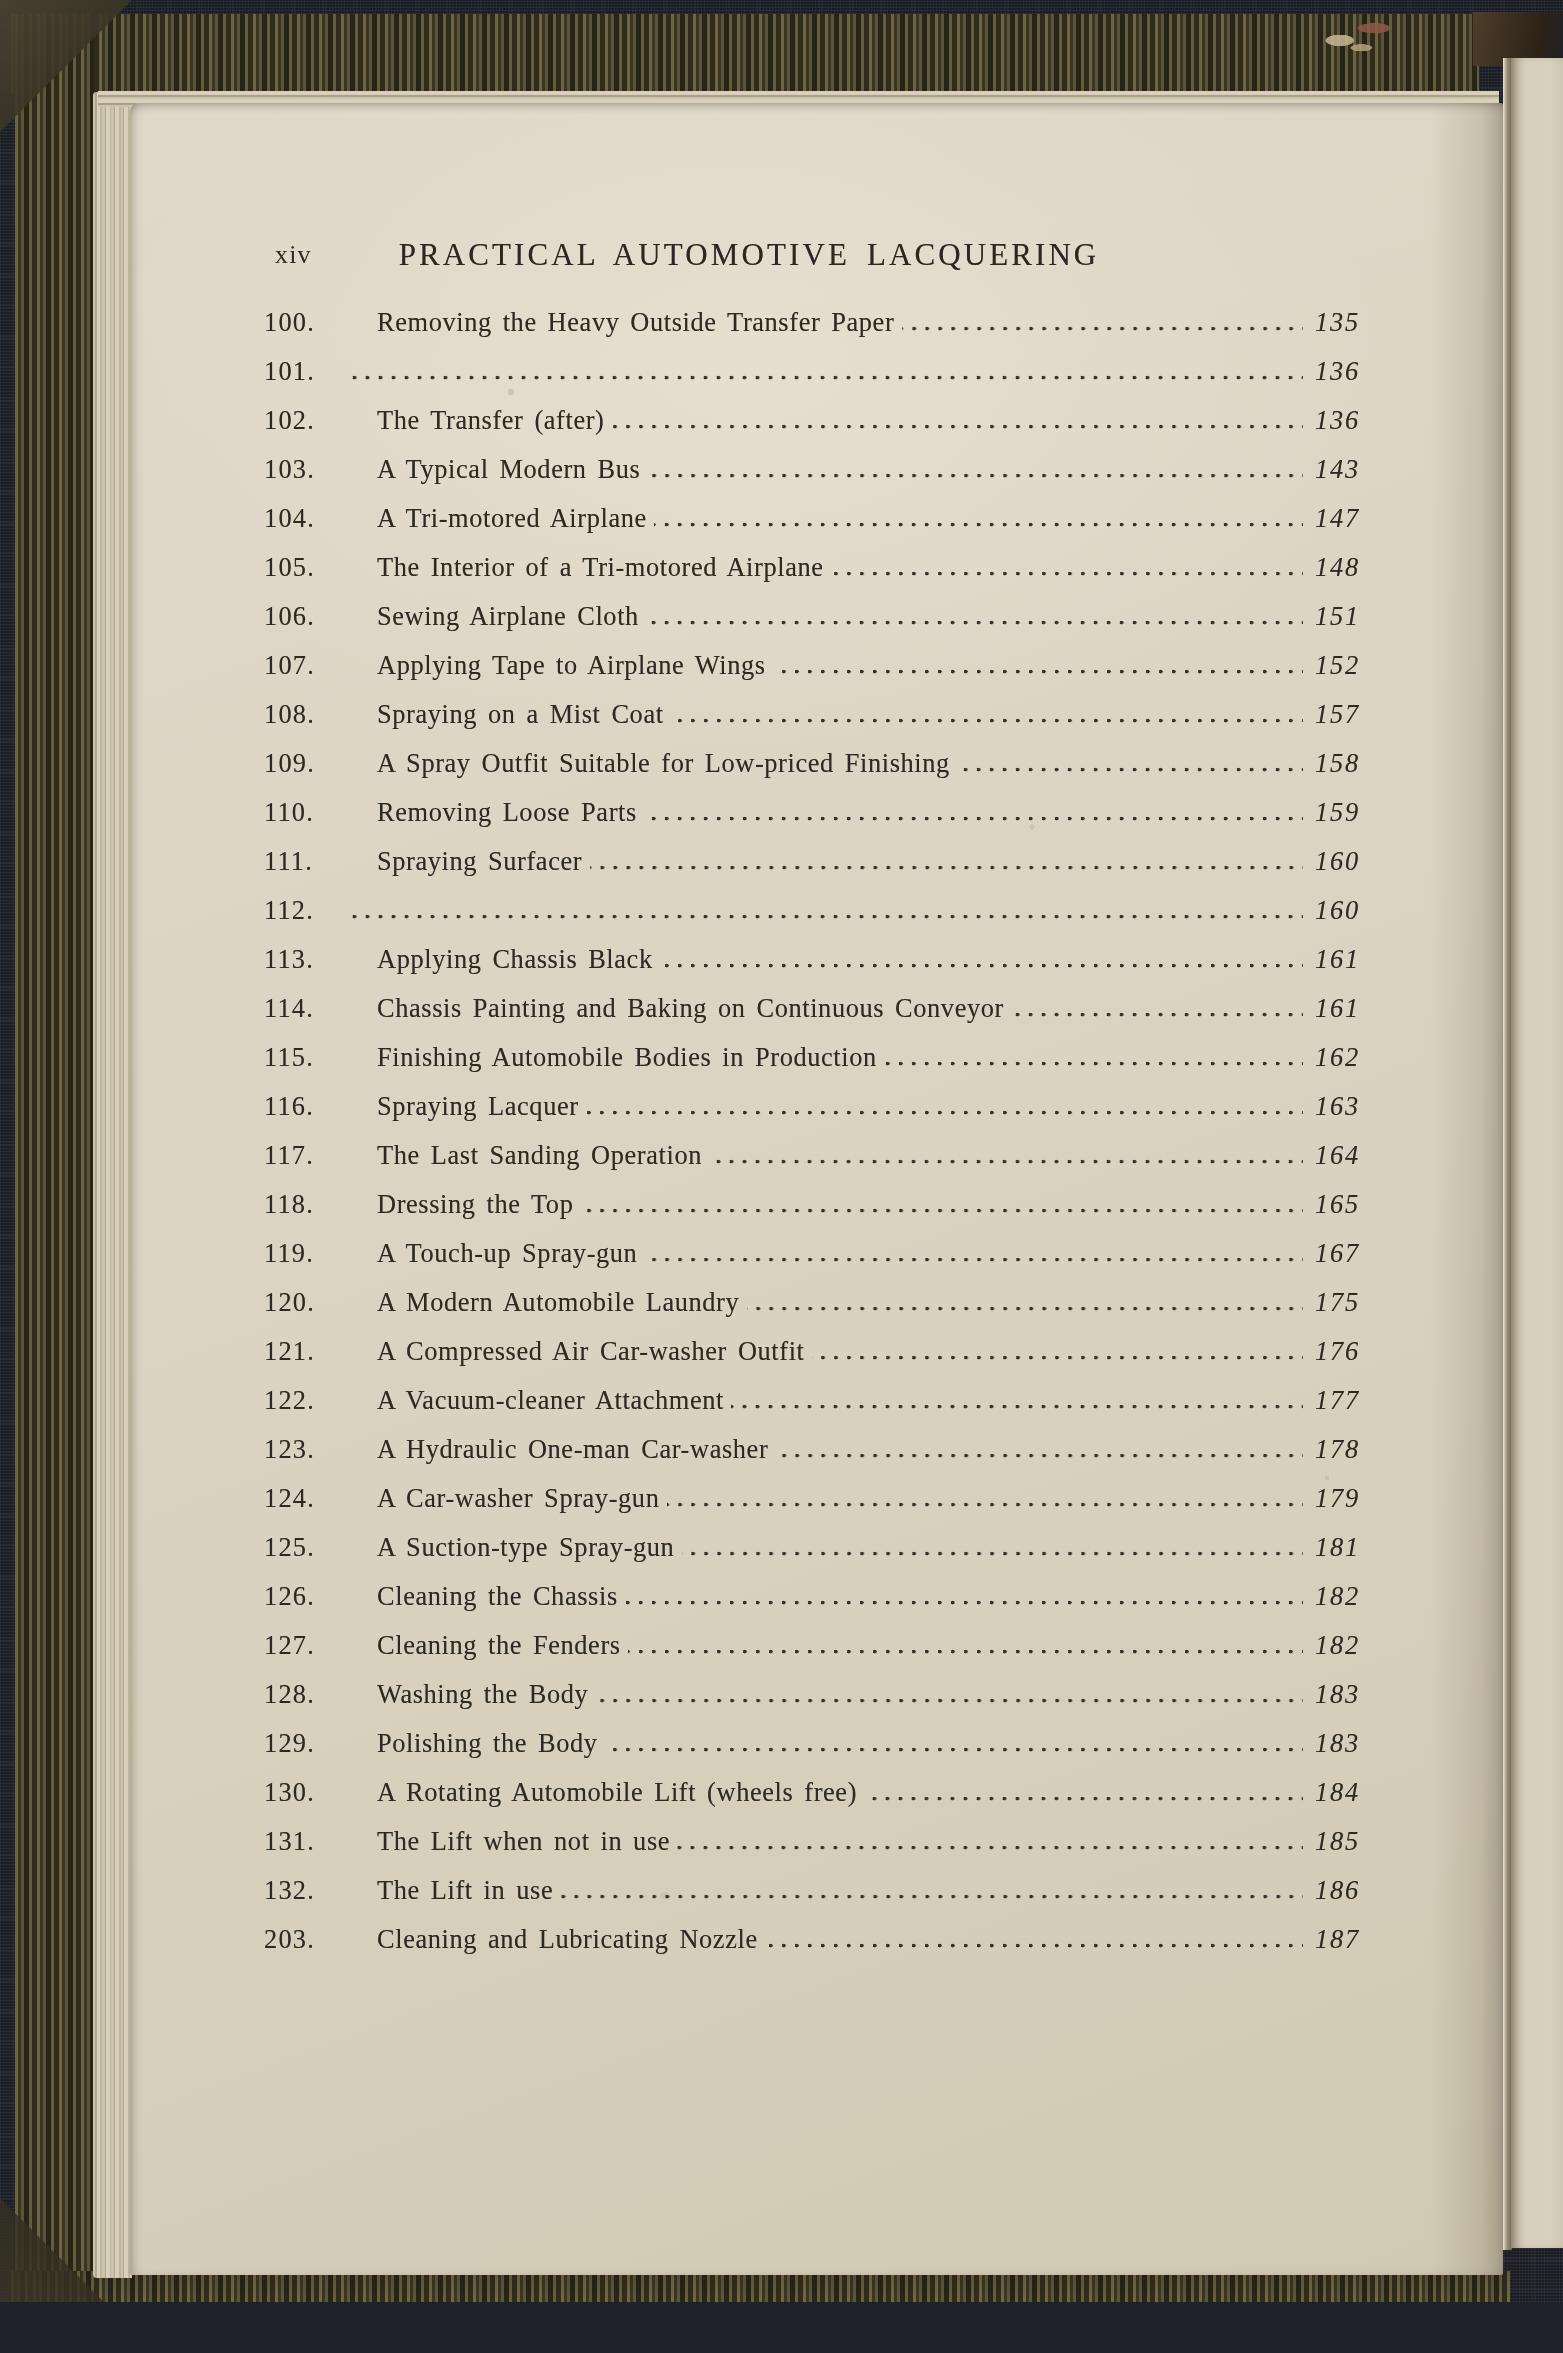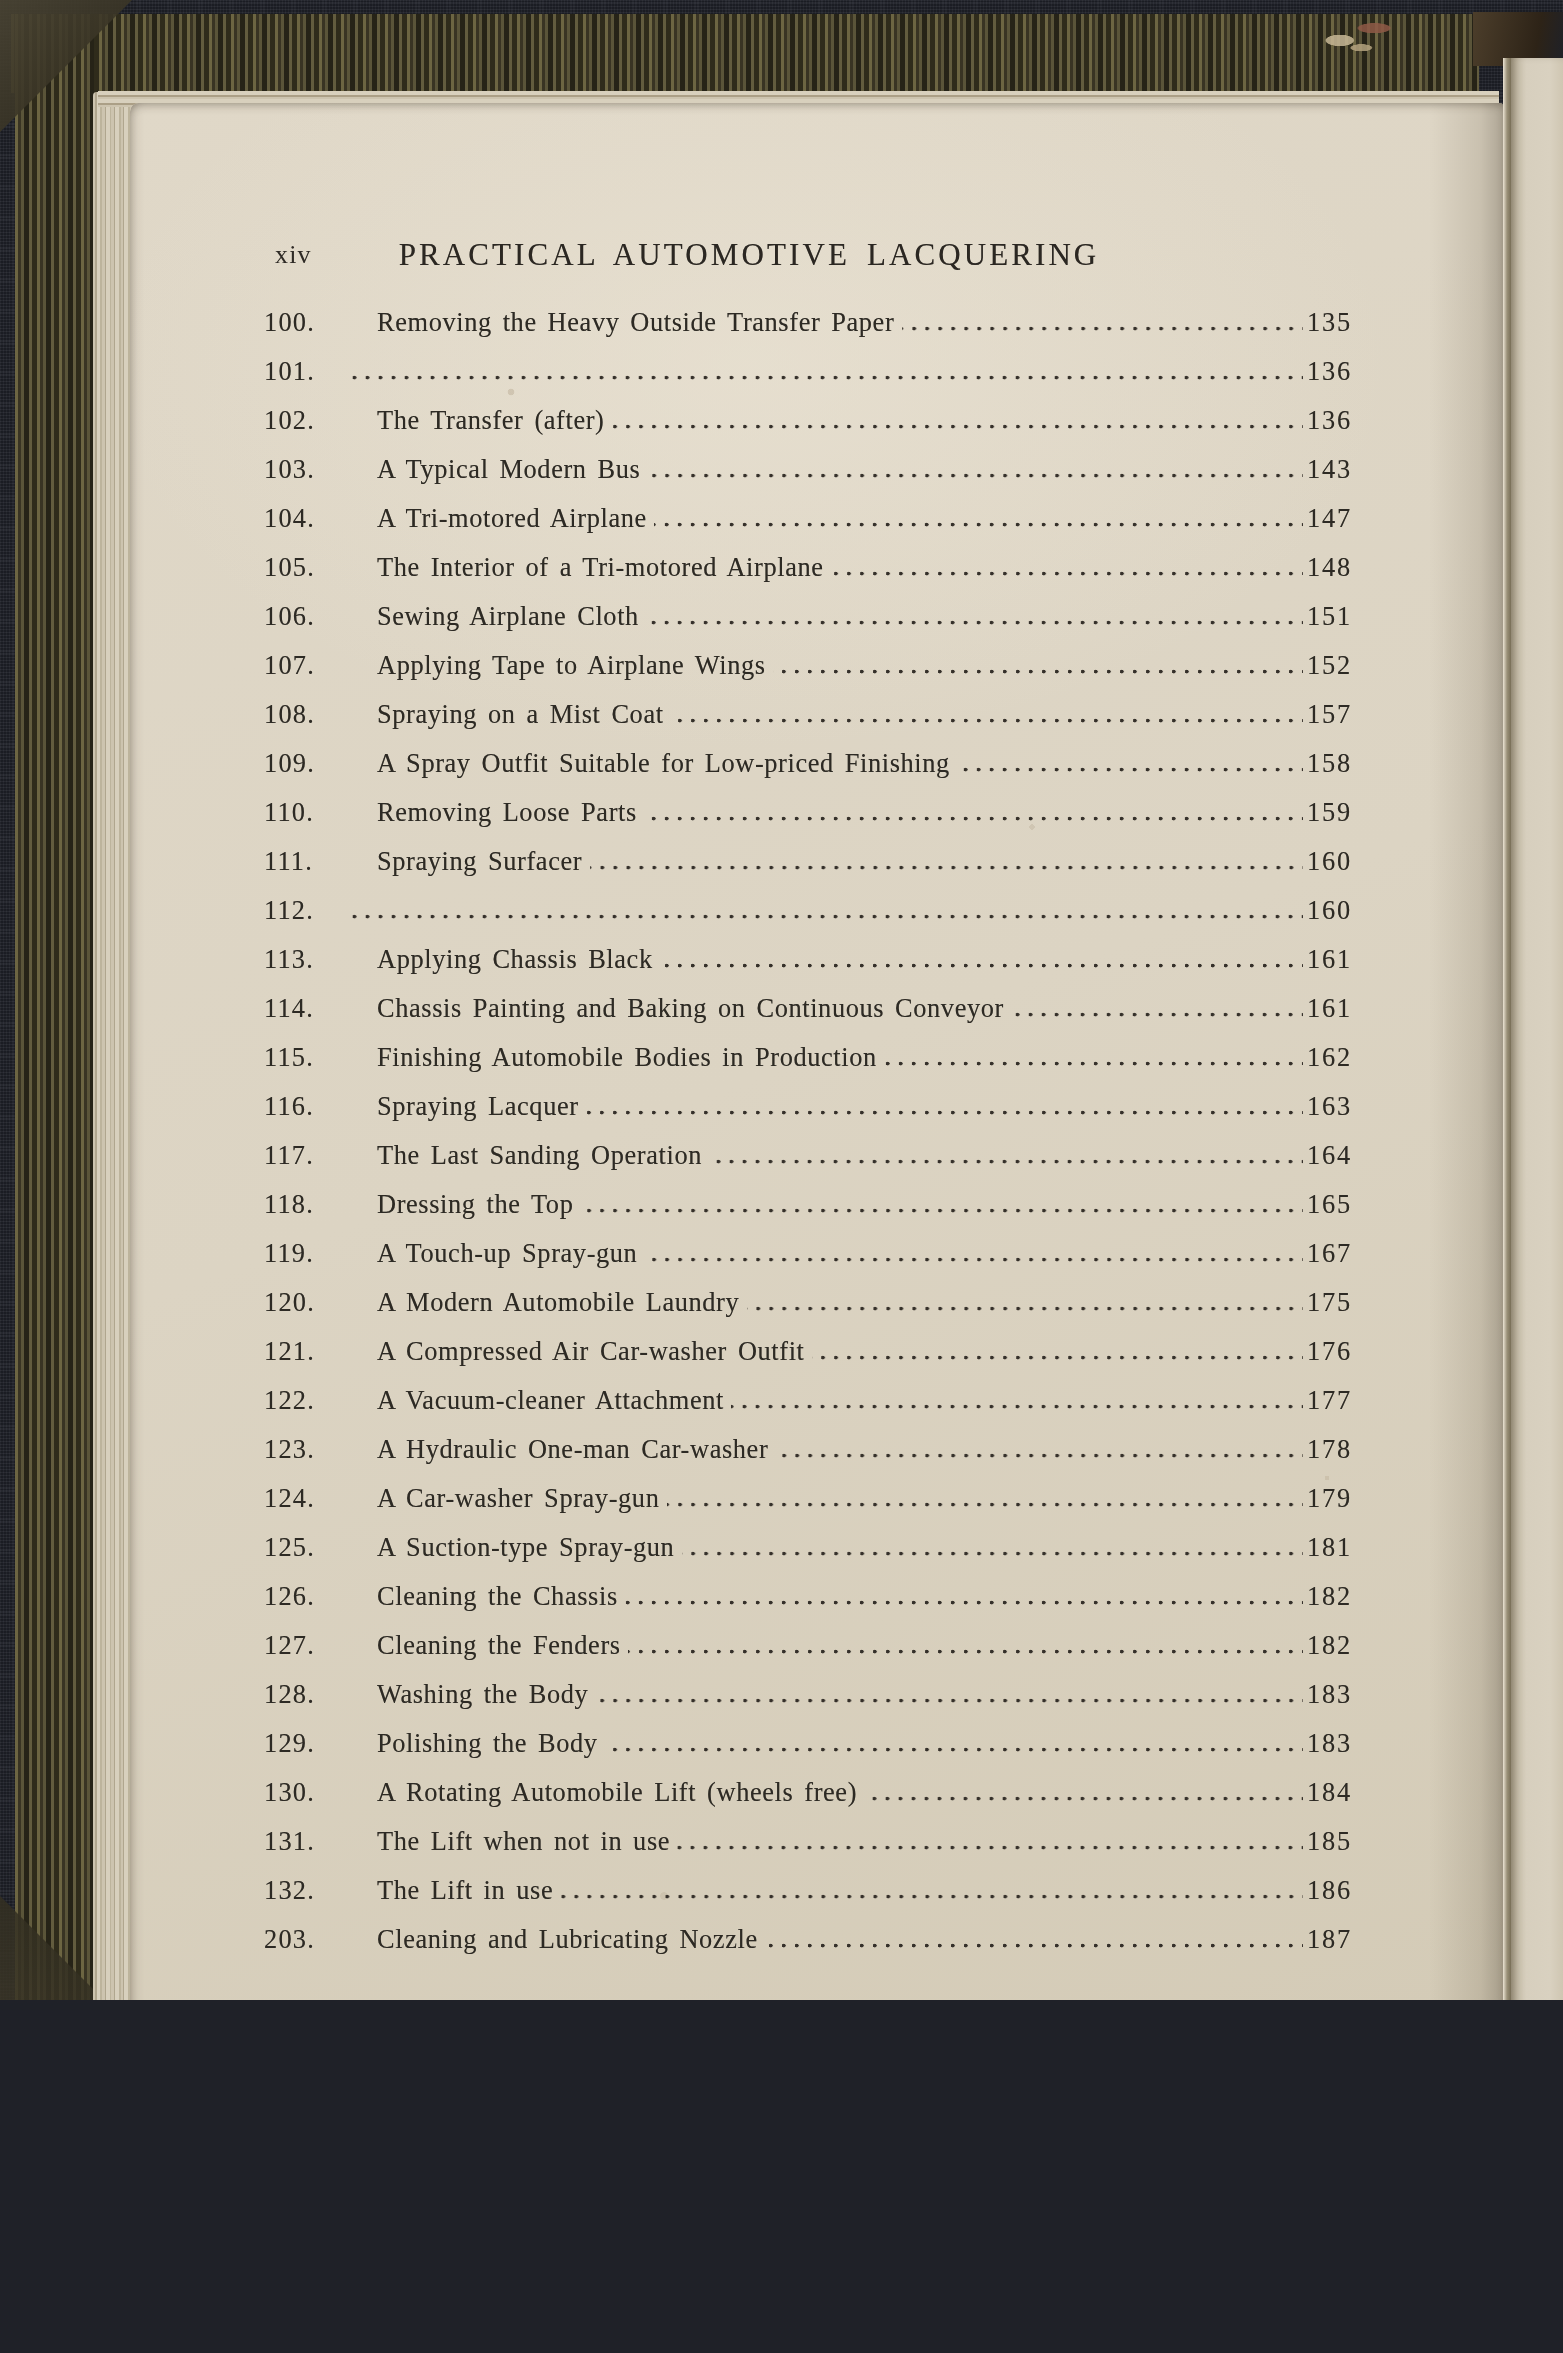--- a/index.html
+++ b/index.html
@@ -7,21 +7,21 @@
     padding: 0;
     width: 1563px;
     height: 2354px;
     background: #1f2128;
     font-family: "Liberation Serif", "DejaVu Serif", serif;
   }
   .stage {
     position: absolute;
     inset: 0;
     width: 1563px;
-    height: 2000px;
+    height: 2302px;
     overflow: hidden;
   }
   
   .cover {
     position: absolute;
     inset: 0;
     background-color: #20222a;
     background-image:
       repeating-linear-gradient(0deg, rgba(255,255,255,0.04) 0 1.2px, rgba(0,0,0,0.10) 1.2px 3.1px),
       repeating-linear-gradient(90deg, rgba(255,255,255,0.03) 0 1.2px, rgba(0,0,0,0.08) 1.2px 3.1px);
@@ -176,21 +176,23 @@
     height: 4.9px;
     margin: 0 3.7px 0 7.4px;
     background-image: radial-gradient(circle at 1.8px 2.5px, #35302a 1.6px, rgba(0,0,0,0) 2.1px);
     background-size: 13px 4.9px;
     background-repeat: repeat-x;
     background-position: right 1.2px bottom 0;
   }
   .toc-page {
     flex: 0 0 auto;
     min-width: 53px;
+    text-align: right;
     letter-spacing: 1.8px;
+    font-style: italic;
   }
 </style>
 </head>
 <body>
 
 <div class="stage">
 
   <div class="cover"></div>
 
   <div class="band band-top"></div>

